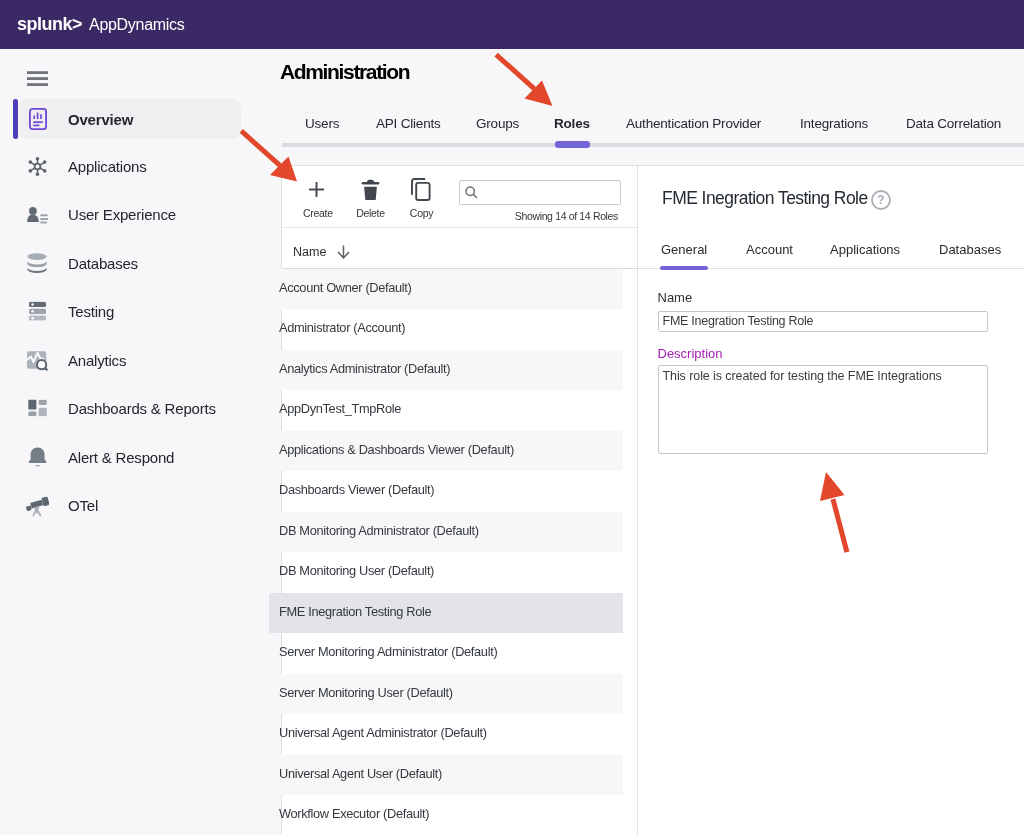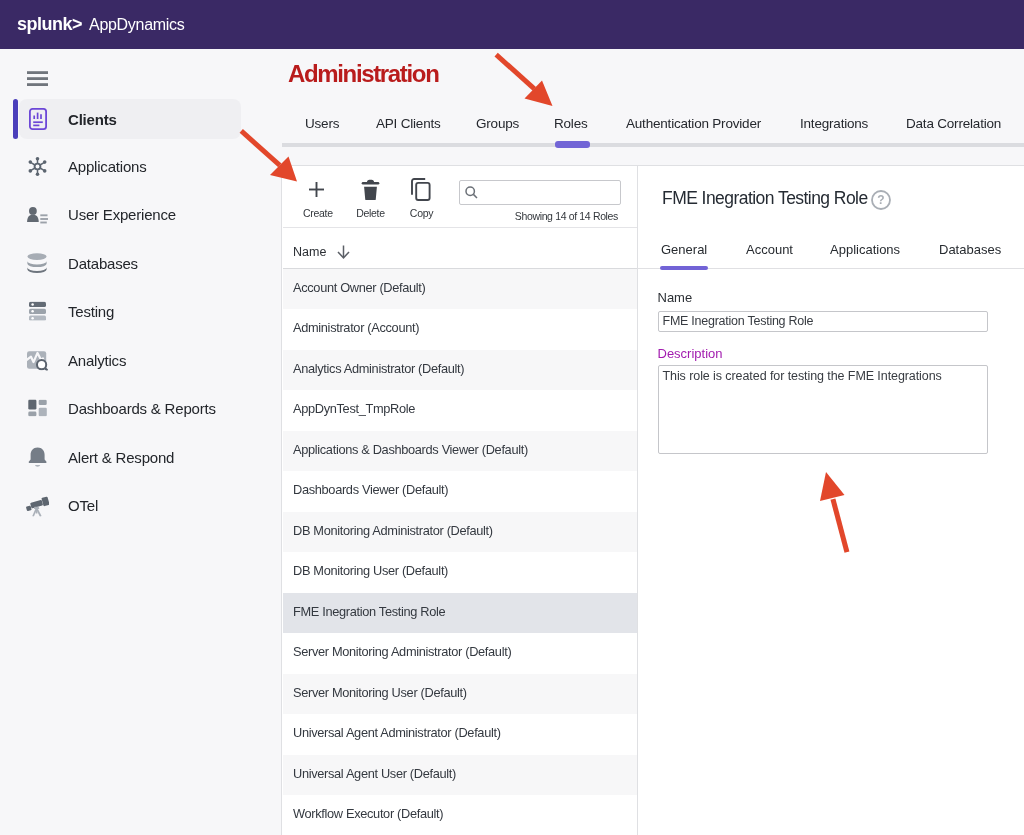--- a/index.html
+++ b/index.html
@@ -12,42 +12,42 @@
   #logo { left:17px; top:0; height:49px; line-height:48px; color:#fff; font-size:18px; font-weight:bold; letter-spacing:-0.5px;}
   #logo .ad { font-weight:400; font-size:16px; letter-spacing:-0.3px; margin-left:7px;text-align:right; }
 
   
   #content-bg { left:282px; top:165px; width:742px; height:670px; background:#fff; }
   #panel-top-border { left:281px; top:164.5px; width:743px; height:1.2px; background:#DFE0E3; }
   #panel-left-border { left:281px; top:164.5px; width:1.2px; height:670.5px; background:#DFE0E3; }
   #panel-divider { left:637px; top:164.5px; width:1.2px; height:670.5px; background:#DFE0E3; }
 
   
-  #h1 { left:280px; top:60px; font-size:24px; font-weight:600; letter-spacing:-1.35px; color:#b91c1c;margin-left:8px; }
+  #h1 { left:280px; top:60px; font-size:21px; font-weight:600; letter-spacing:-1.35px; color:#000000; }
   .tab { top:115.5px; font-size:13.5px; letter-spacing:-0.2px; color:#25282E; line-height:16px; }
   #tabbar { left:282px; top:142.5px; width:742px; height:4.5px; background:#DBDCE0; }
   #tabind { left:554.5px; top:141px; width:35px; height:7px; background:#7265D6; border-radius:3px; }
 
   
   .navitem { left:0; width:271px; height:40px; }
   .navlabel { position:absolute; left:68px; top:50%; transform:translateY(-50%); font-size:15px; color:#23262B; letter-spacing:-0.2px; }
   .navicon { position:absolute; left:27px; top:50%; transform:translateY(-50%); width:22px; height:22px; }
   #sel-row { left:19px; top:99px; width:222px; height:40px; background:#EFEFF2; border-radius:8px; }
   #sel-bar { left:13px; top:99px; width:5px; height:40px; background:#4B3FBB; border-radius:3px; }
 
   
   .toollabel { font-size:10.5px; color:#33373C; top:206.5px; letter-spacing:-0.3px; }
   #searchbox { left:459px; top:180px; width:162px; height:25px; background:#fff; border:1px solid #C7C8CC; border-radius:2px; }
   #showing { left:463px; top:210px; width:155px; text-align:right; font-size:10.5px; letter-spacing:-0.35px; color:#33373C; }
   #toolbar-border { left:283px; top:227px; width:354px; height:1px; background:#E4E4E7; }
 
   
   #namehdr { left:293px; top:245px; font-size:12.5px; color:#2B2F34; }
   #hdr-border { left:282.5px; top:267.5px; width:354.5px; height:1.2px; background:#D9DADD; }
-  .row { left:283px; width:354px; height:40.5px; font-size:12.8px; letter-spacing:-0.33px; color:#343940; line-height:38px; padding-left:10px; }
+  .row { left:269px; width:354px; height:40.5px; font-size:12.8px; letter-spacing:-0.33px; color:#343940; line-height:38px; padding-left:10px; }
   .odd { background:#F7F7F8; }
   .sel { background:#E2E4E9; }
 
   
   #rtitle { left:662px; top:187.5px; font-size:17.5px; font-weight:500; letter-spacing:-0.55px; color:#252B33; }
   .stab { top:242px; font-size:13px; color:#272B30; }
   #rdivider { left:638px; top:268px; width:386px; height:1px; background:#E0E0E3; }
   #rtabind { left:660px; top:266px; width:48px; height:4px; background:#7263D6; border-radius:2px; }
   #lblName { left:657.5px; top:290px; font-size:13px; color:#2B2F34; }
   #inpName { left:657.5px; top:310.5px; width:330px; height:21px; background:#fff; border:1px solid #C5C6CA; border-radius:2px; font-size:12.5px; letter-spacing:-0.25px; color:#373B41; line-height:19px; padding-left:4px; }
@@ -71,41 +71,41 @@
 
   <div class="abs" id="content-bg"></div>
   <div class="abs" id="panel-top-border"></div>
   <div class="abs" id="panel-left-border"></div>
   <div class="abs" id="panel-divider"></div>
 
   <div class="abs" id="h1">Administration</div>
   <div class="abs tab" style="left:305px">Users</div>
   <div class="abs tab" style="left:376px">API Clients</div>
   <div class="abs tab" style="left:476px">Groups</div>
-  <div class="abs tab" style="left:554px;font-weight:normal">Roles</div>
+  <div class="abs tab" style="left:554px;font-weight:bold">Roles</div>
   <div class="abs tab" style="left:626px">Authentication Provider</div>
   <div class="abs tab" style="left:800px">Integrations</div>
   <div class="abs tab" style="left:906px">Data Correlation</div>
   <div class="abs" id="tabbar"></div>
   <div class="abs" id="tabind"></div>
 
   <div class="abs" id="sel-bar"></div>
   <div class="abs" id="sel-row"></div>
   <div class="abs navitem" style="top:99px">
     <svg class="navicon" style="left:29px;width:18px;height:22px" viewBox="0 0 18 22" fill="none">
       <rect x="0.9" y="0.9" width="16.2" height="20.2" rx="2.6" stroke="#6C47D7" stroke-width="1.8"></rect>
       <g stroke="#6C47D7" stroke-width="1.7">
         <line x1="5.2" y1="11" x2="5.2" y2="7.5"></line>
         <line x1="8.6" y1="11" x2="8.6" y2="4.6"></line>
         <line x1="12" y1="11" x2="12" y2="6.2"></line>
         <line x1="4.2" y1="14.2" x2="13.8" y2="14.2"></line>
         <line x1="4.2" y1="17.4" x2="10.4" y2="17.4"></line>
       </g>
     </svg>
-    <span class="navlabel" style="font-weight:bold">Clients</span>
+    <span class="navlabel" style="font-weight:bold">Overview</span>
   </div>
   <div class="abs navitem" style="top:145.5px">
     <svg class="navicon" style="left:27px;width:21px;height:21px" viewBox="0 0 21 21" fill="none">
       <circle cx="10.5" cy="11" r="2.9" stroke="#5C6570" stroke-width="1.9"></circle>
       <g stroke="#5C6570" stroke-width="1.5">
         <line x1="10.5" y1="8" x2="10.5" y2="4.2"></line>
         <line x1="10.5" y1="14" x2="10.5" y2="17.8"></line>
         <line x1="7.9" y1="9.5" x2="4" y2="7.2"></line>
         <line x1="13.1" y1="12.5" x2="17" y2="14.8"></line>
         <line x1="7.9" y1="12.5" x2="4" y2="14.8"></line>

